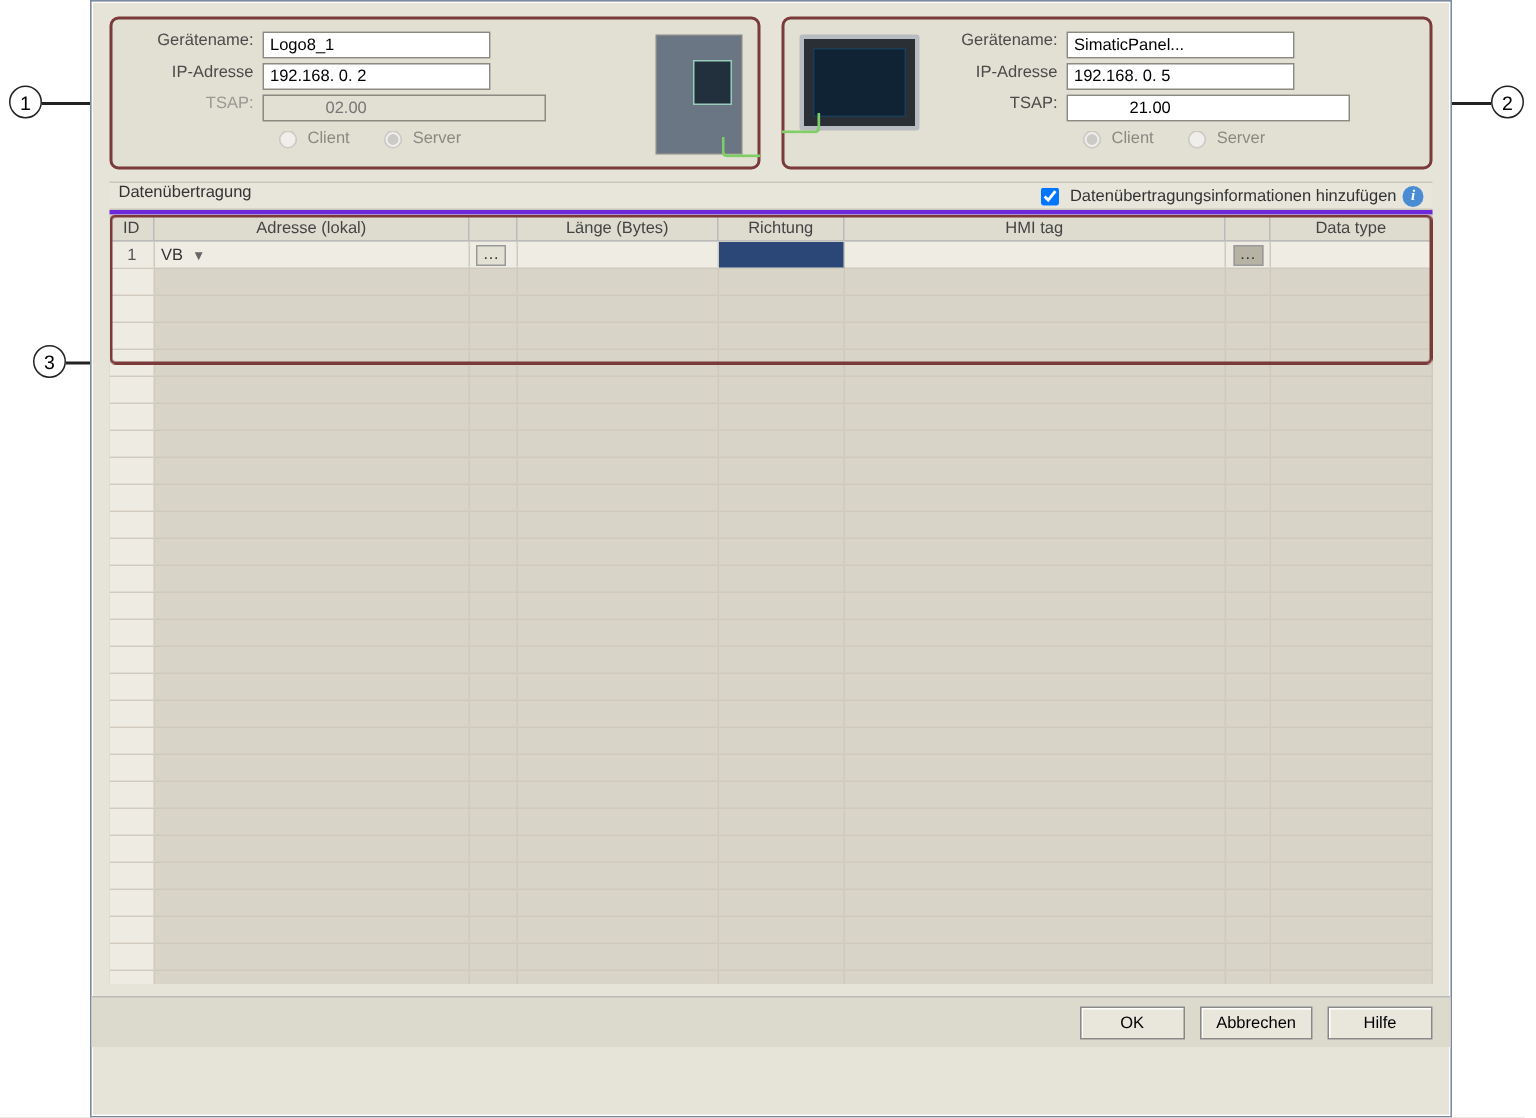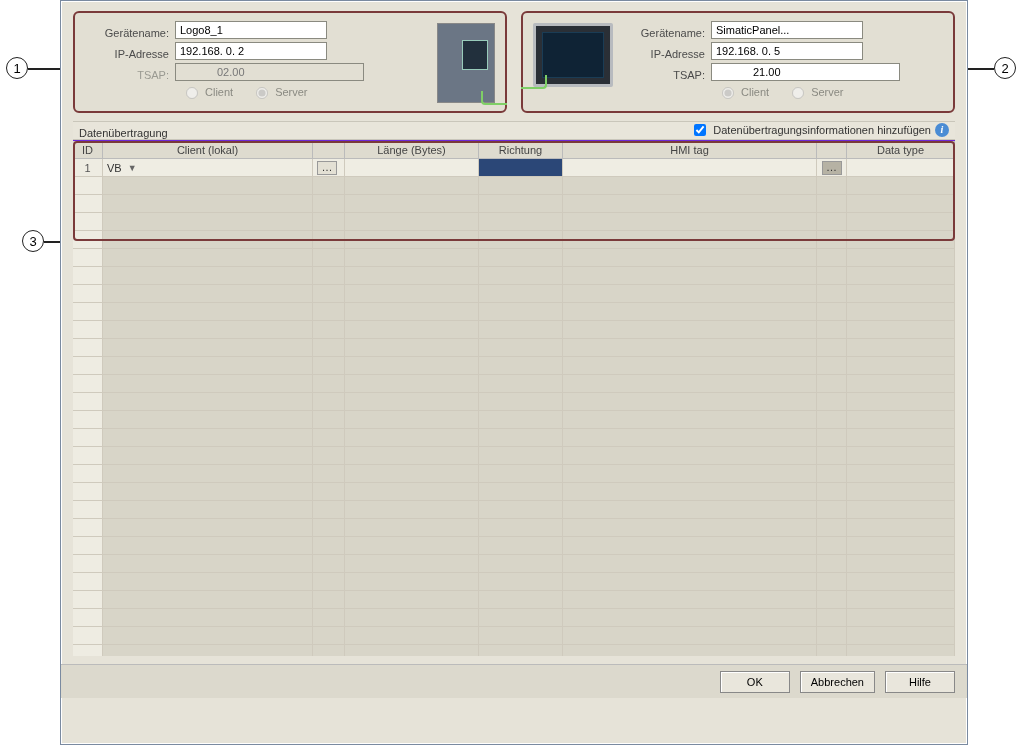--- a/index.html
+++ b/index.html
@@ -60,21 +60,21 @@
     position: relative;
     display: flex;
     gap: 8px;
     align-items: flex-start;
   }
   .panel .fields {
     flex: 1;
   }
   .panel .row {
     display: flex;
-    align-items: flex-end;
+    align-items: flex-start;
     margin-bottom: 3px;
   }
   .panel .row .lbl {
     width: 90px;
     text-align: right;
     color: #4b4b4b;
     padding-right: 6px;
   }
   .panel .row .lbl.dis { color: #9a9a92; }
   .panel .row input.txt {
@@ -135,38 +135,38 @@
   .connector2 {
     position: absolute;
     bottom: -2px; left: -12px;
     width: 26px; height: 14px;
     border-right: 2px solid #7fcf66;
     border-bottom: 2px solid #7fcf66;
     border-radius: 0 0 4px 0;
   }
   .section-head {
     display: flex;
-    align-items: flex-end;
+    align-items: flex-start;
     background: #e8e5da;
     border: 1px solid #c9c6ba;
     border-left:none; border-right:none;
     height: 19px;
     padding: 0 6px;
   }
   .section-head .sh-left { flex: 1; color:#333;}
   .section-head .addinfo { display:flex; align-items:center; gap:4px; color:#333; }
   .section-head .addinfo input { width:12px; height:12px; }
   .info-icon{
     width:14px;height:14px;border-radius:50%;
     background:#4a8cd4;color:#fff;font-style:italic;
     font-weight:bold;font-size:10px;line-height:14px;text-align:center;
     font-family:Georgia,serif;
   }
   .grid {
-    border-top: 1px solid #6d28d9;
+    border-top: 3px solid #6d28d9;
     height: 516px;
     overflow: hidden;
     position: relative;
     background: #d8d5c8;
   }
   .grid-head, .grid-row {
     display: grid;
     grid-template-columns: 30px 210px 32px 134px 84px 254px 30px 108px;
     height: 18px;
     align-items: center;
@@ -347,21 +347,21 @@
         <input type="checkbox" checked="" style="">
         <span>Datenübertragungsinformationen hinzufügen</span>
         <span class="info-icon">i</span>
       </span>
     </div>
 
     <div class="grid">
       <div class="grid-redbox"></div>
       <div class="grid-head">
         <div>ID</div>
-        <div>Client (lokal)</div>
+        <div>Adresse (lokal)</div>
         <div></div>
         <div>Länge (Bytes)</div>
         <div>Richtung</div>
         <div>HMI tag</div>
         <div></div>
         <div>Data type</div>
       </div>
       <div class="grid-body" id="grid-body">
           <div class="grid-row">
             <div class="rownum">1</div>

